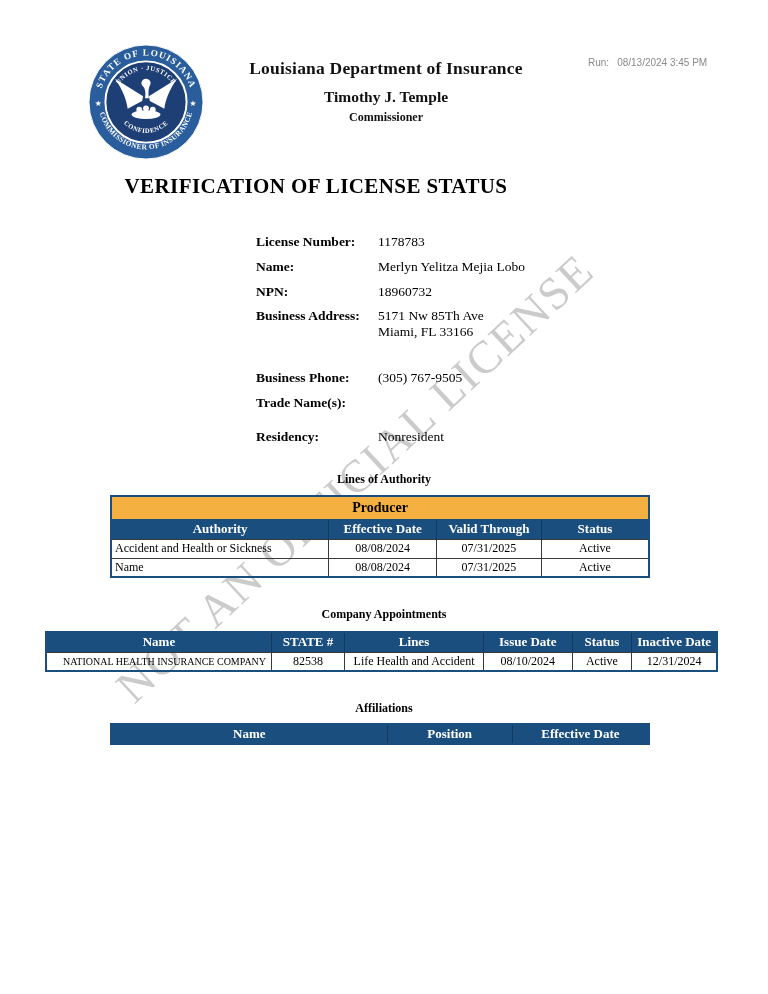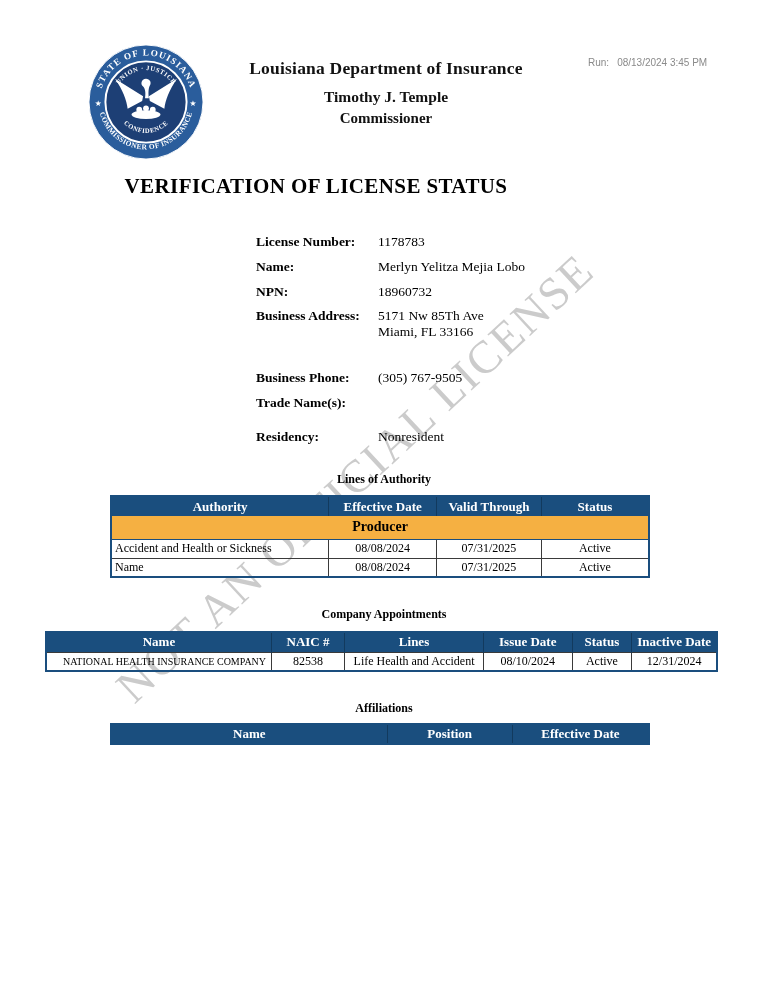--- a/index.html
+++ b/index.html
@@ -33,21 +33,21 @@
     letter-spacing: 0.2px;
   }
   .commissioner-name {
     margin-top: 9px;
     font-size: 15.5px;
     font-weight: bold;
     color: #111;
   }
   .commissioner-title {
     margin-top: 4px;
-    font-size: 15px;
+    font-size: 12px;
     font-weight: bold;
     color: #111;
   }
   .run-stamp {
     position: absolute;
     left: 588px; top: 57px;
     font-family: "Liberation Sans", "DejaVu Sans", sans-serif;
     font-size: 10px;
     color: #8a8a8a;
     white-space: nowrap;
@@ -240,27 +240,27 @@
   <div id="loa-heading" class="section-heading">Lines of Authority</div>
   <table id="ca-table-loa" class="doc-table" style="left:110px; top:495px; width:540px;">
     <colgroup>
         <col style="width:40.5%">
         <col style="width:20%">
         <col style="width:19.5%">
         <col style="width:20%">
       </colgroup>
     <tbody>
       <tr>
+        <td class="band-cell" colspan="4">Producer</td>
+      </tr>
+      <tr>
         <td class="head-cell">Authority</td>
         <td class="head-cell">Effective Date</td>
         <td class="head-cell">Valid Through</td>
         <td class="head-cell">Status</td>
-      </tr>
-      <tr>
-        <td class="band-cell" colspan="4">Producer</td>
       </tr>
       <tr>
         <td class="body-cell left">Accident and Health or Sickness</td>
         <td class="body-cell">08/08/2024</td>
         <td class="body-cell">07/31/2025</td>
         <td class="body-cell">Active</td>
       </tr>
       <tr>
         <td class="body-cell left">Name</td>
         <td class="body-cell">08/08/2024</td>
@@ -276,21 +276,21 @@
         <col style="width:33.6%">
         <col style="width:10.9%">
         <col style="width:20.7%">
         <col style="width:13.2%">
         <col style="width:8.9%">
         <col style="width:12.7%">
       </colgroup>
     <tbody>
       <tr>
         <td class="head-cell">Name</td>
-        <td class="head-cell">NAIC #</td>
+        <td class="head-cell">STATE #</td>
         <td class="head-cell">Lines</td>
         <td class="head-cell">Issue Date</td>
         <td class="head-cell">Status</td>
         <td class="head-cell">Inactive Date</td>
       </tr>
       <tr>
         <td class="body-cell left small-caps-name">NATIONAL HEALTH INSURANCE COMPANY</td>
         <td class="body-cell">82538</td>
         <td class="body-cell">Life Health and Accident</td>
         <td class="body-cell">08/10/2024</td>

